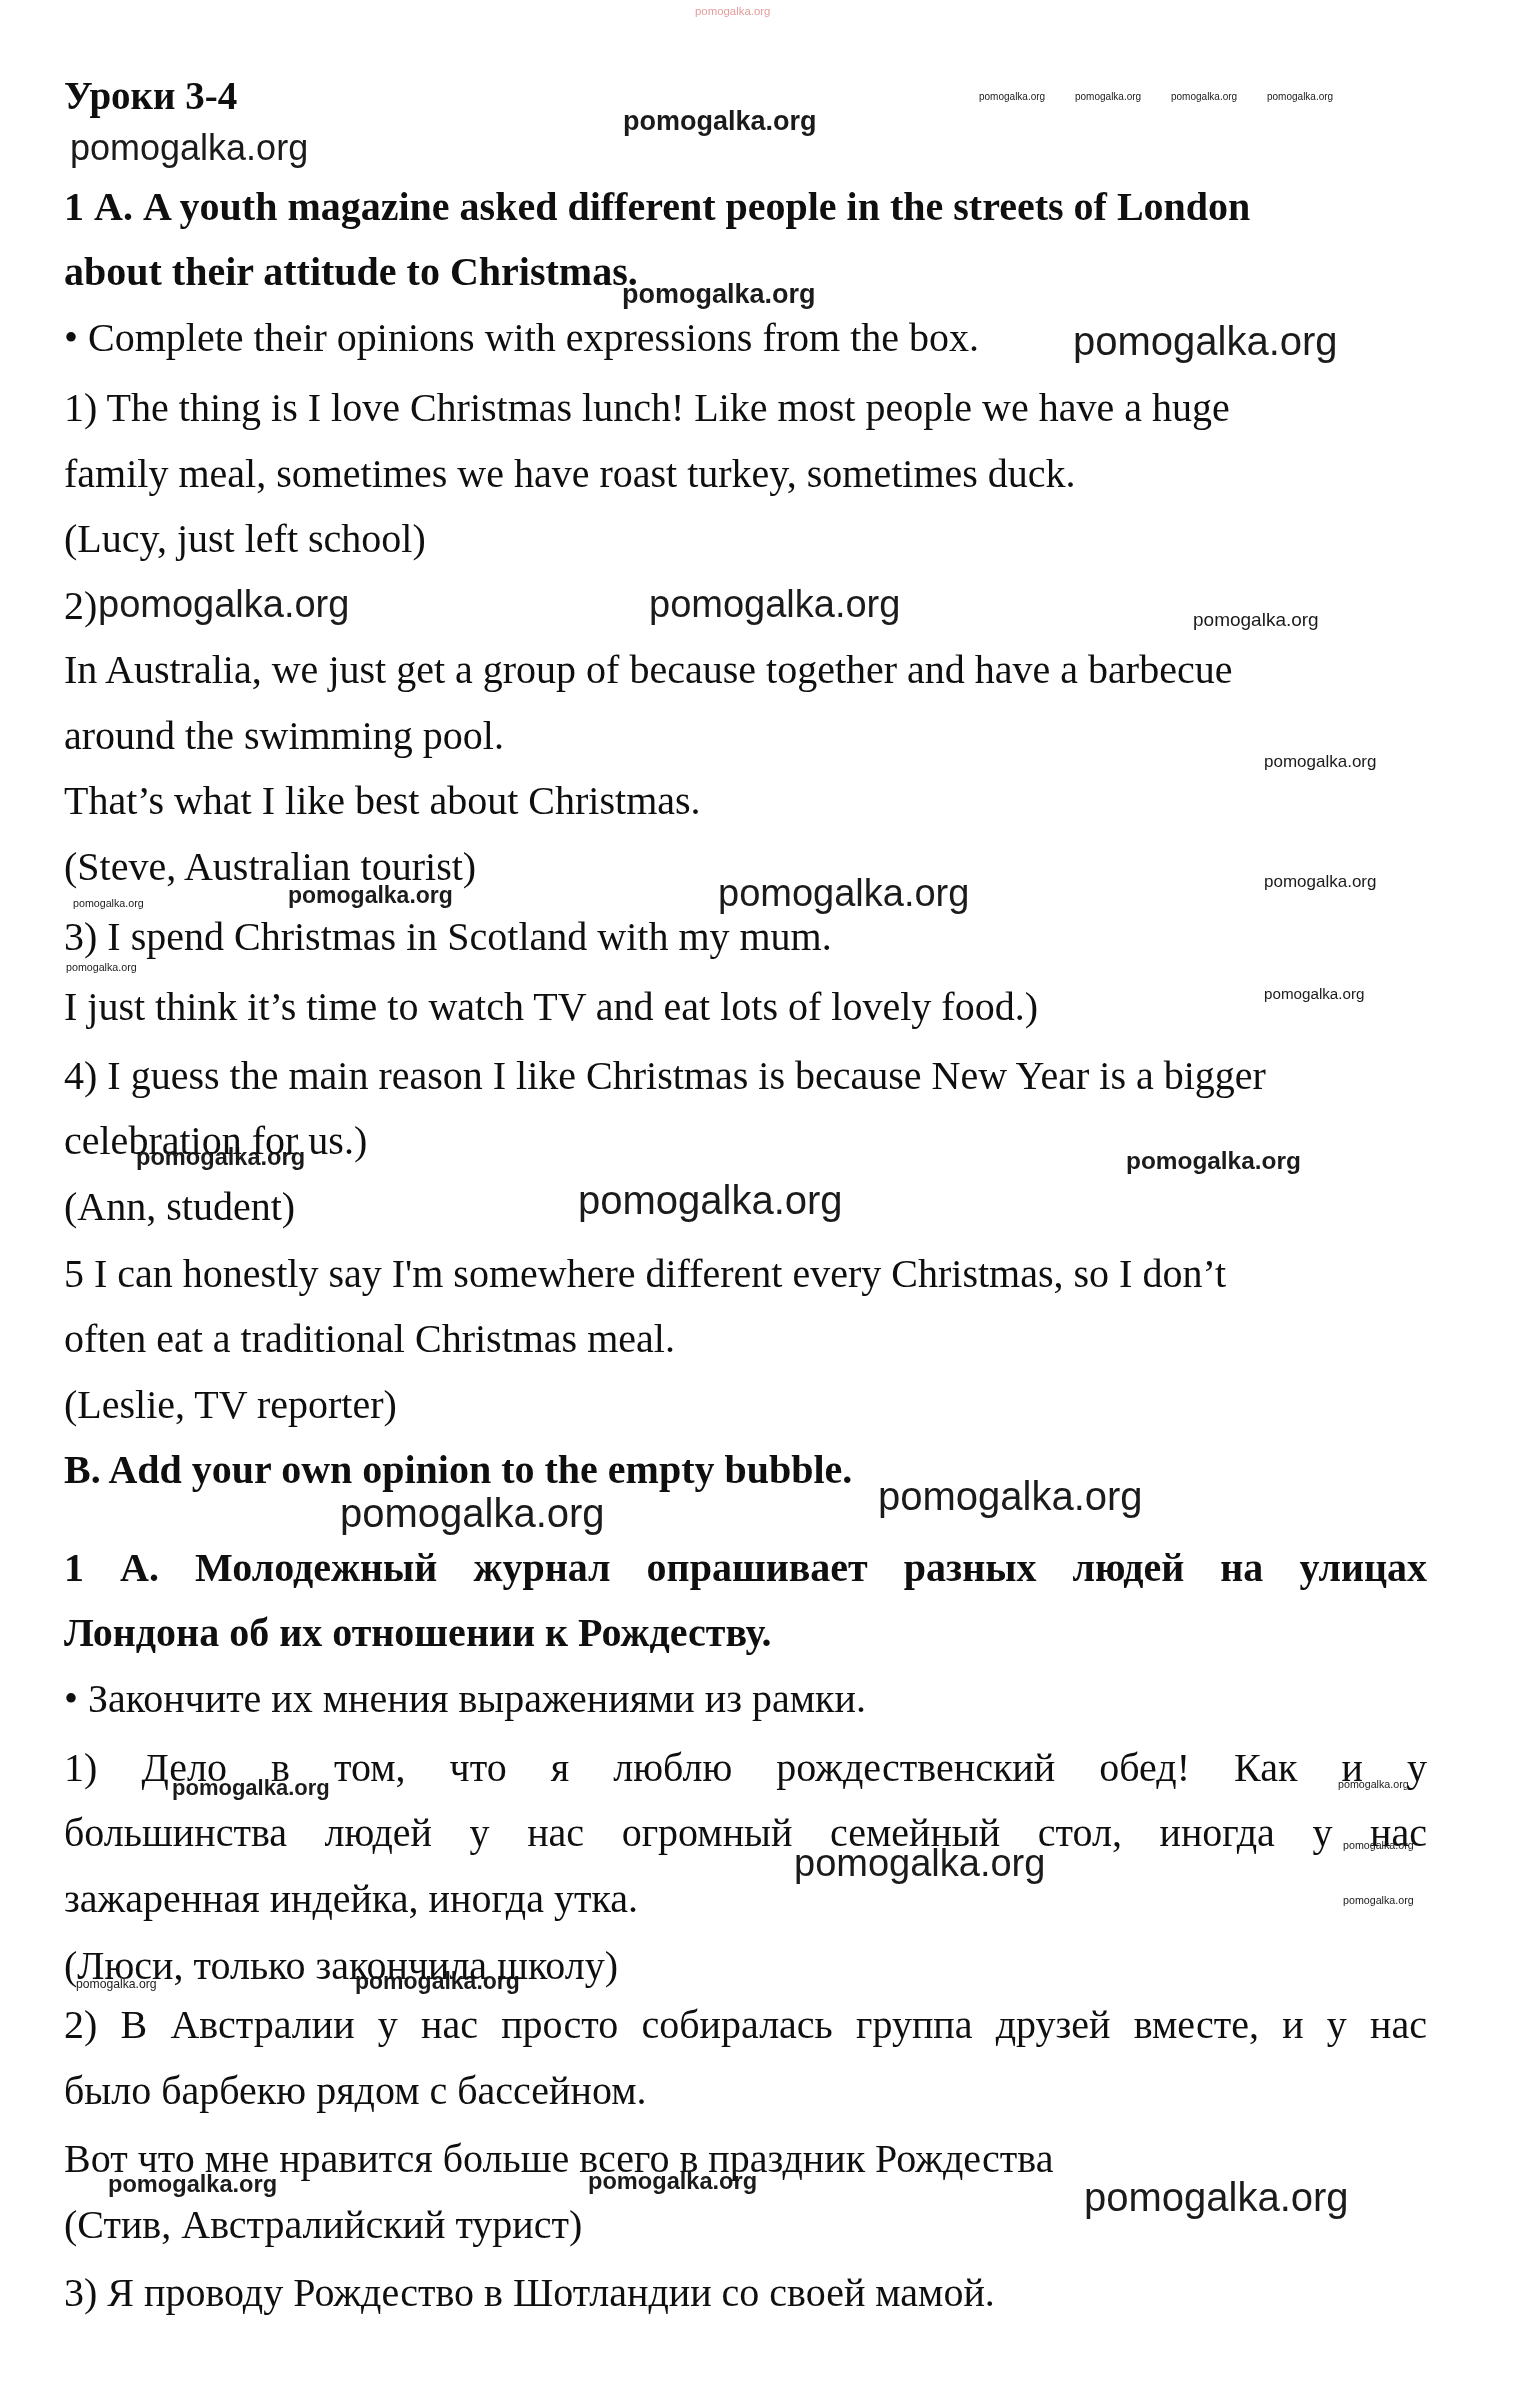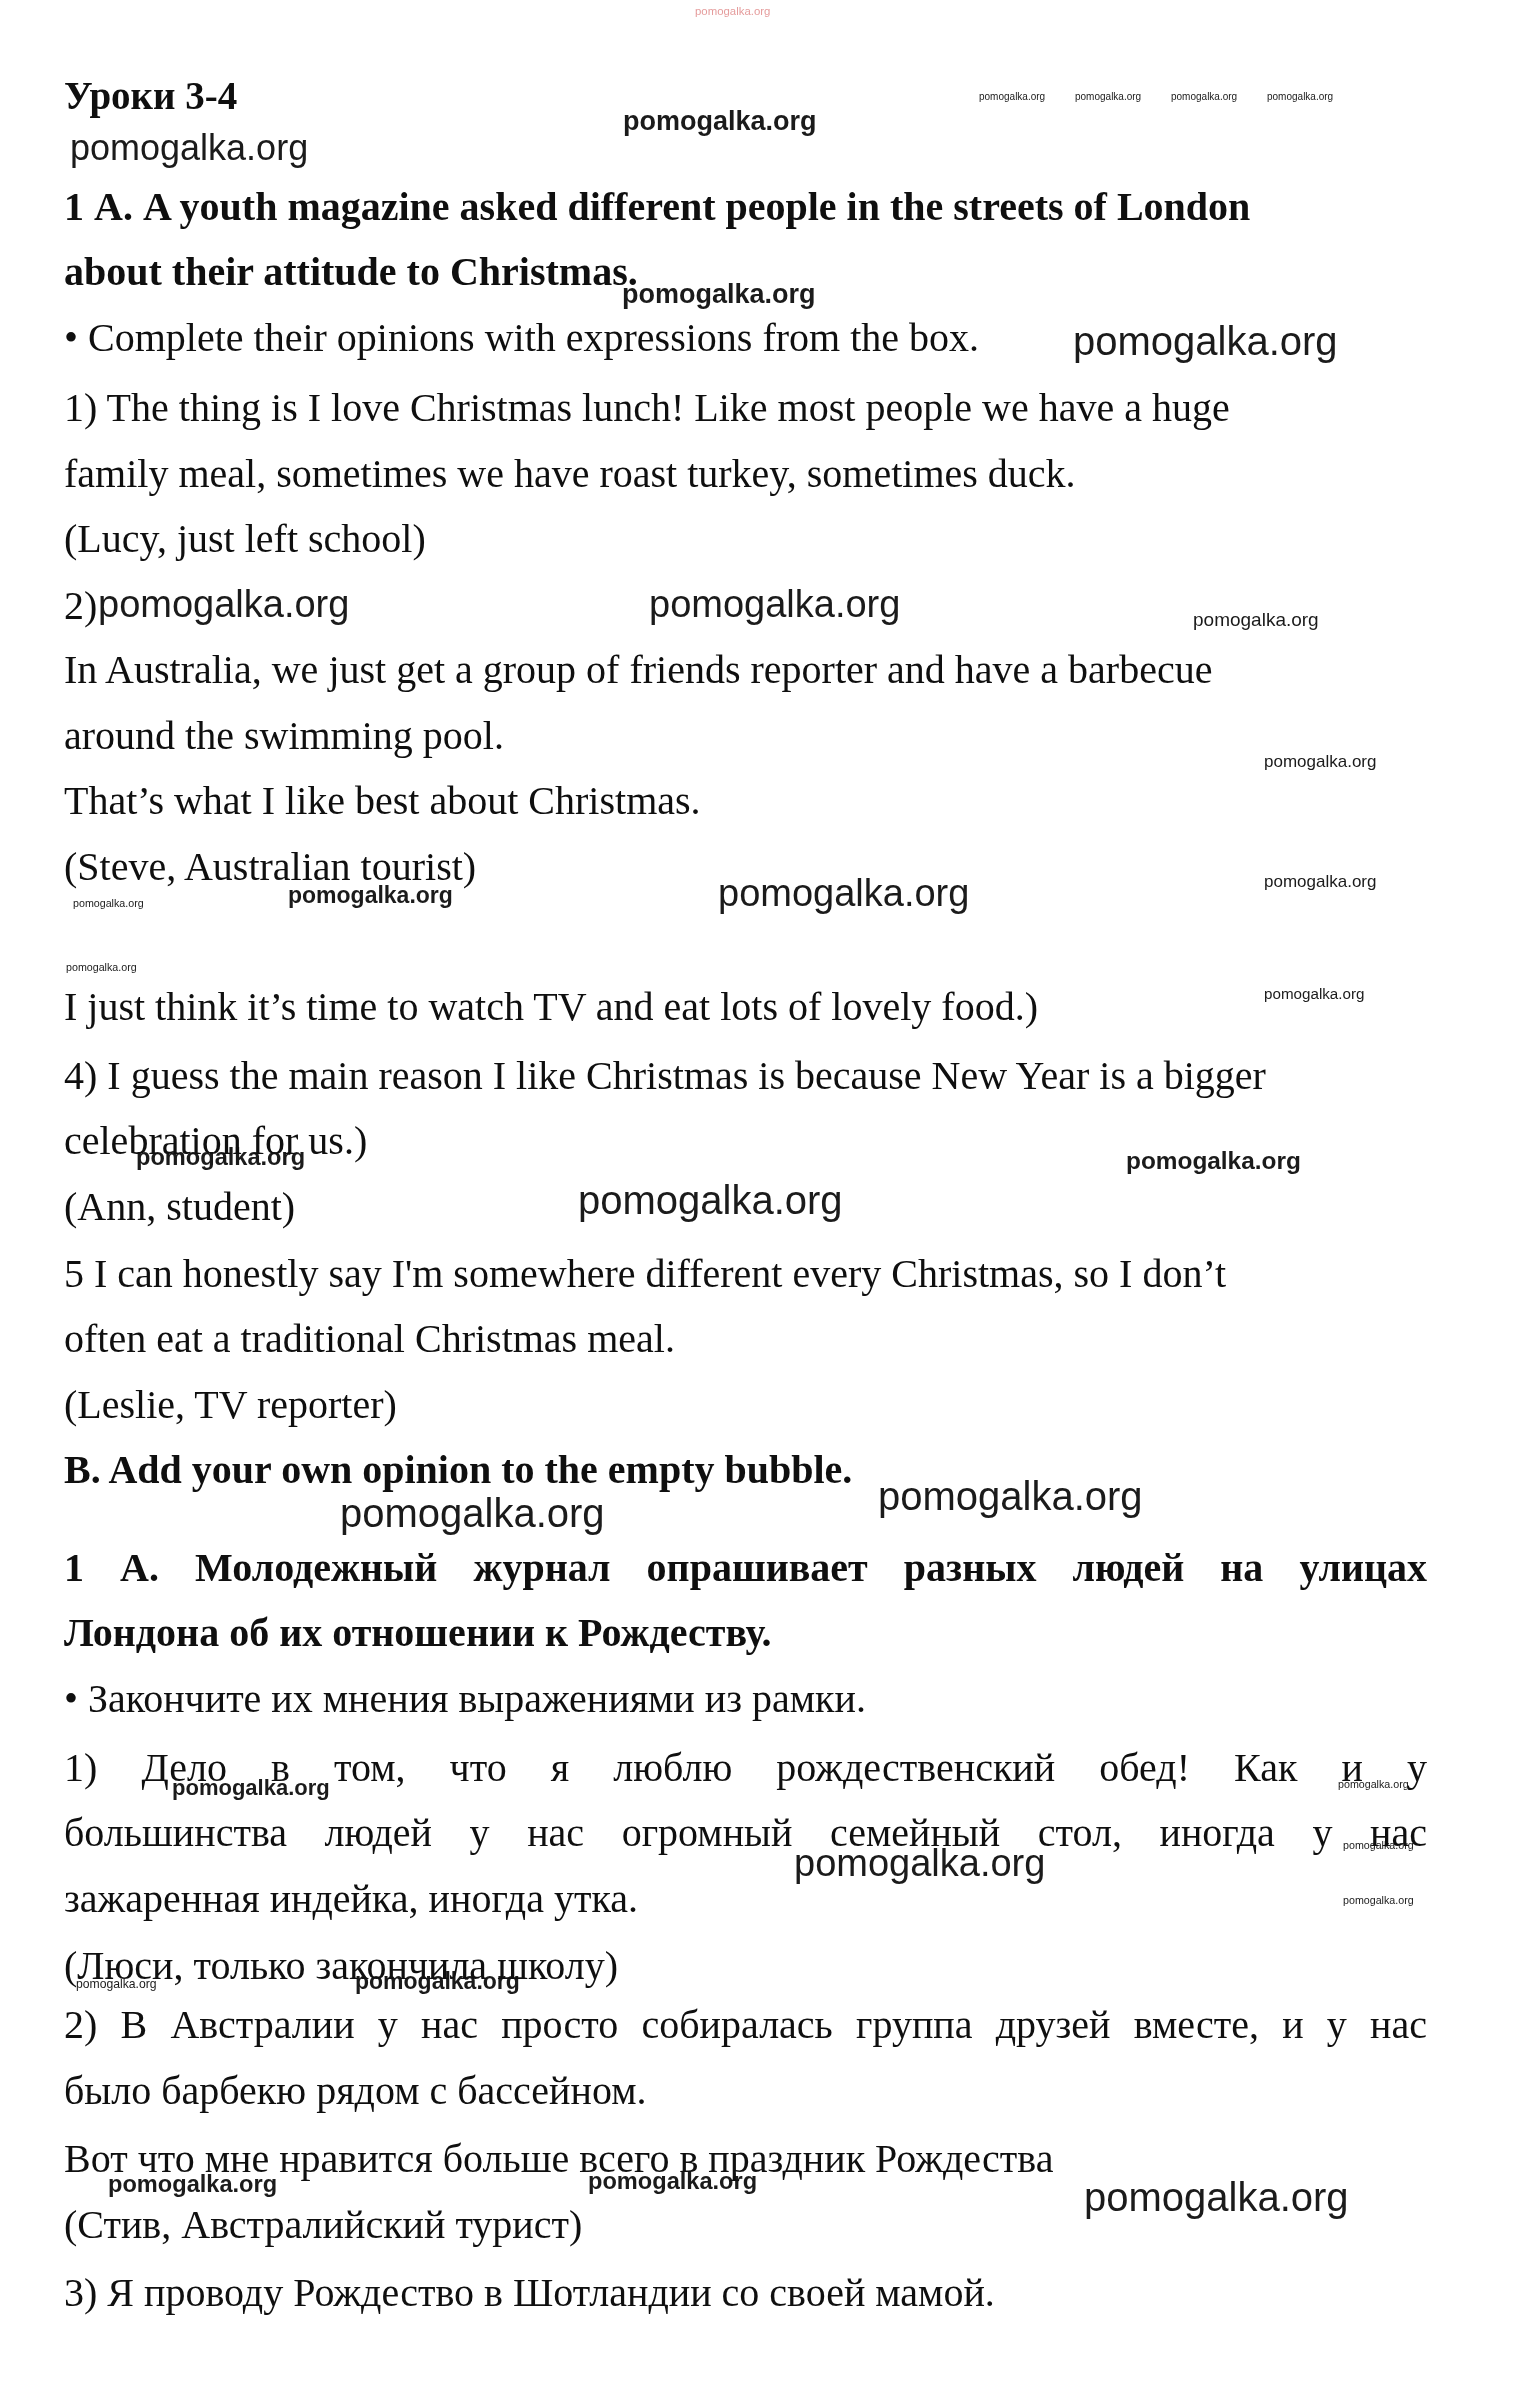--- a/index.html
+++ b/index.html
@@ -87,24 +87,25 @@
 
   <div class="heading">Уроки 3-4</div>
 
   <div class="line bold" style="top:174px;">1 А. A youth magazine asked different people in the streets of London</div>
   <div class="line bold" style="top:239px;">about their attitude to Christmas.</div>
   <div class="line" style="top:305px;">• Complete their opinions with expressions from the box.</div>
   <div class="line" style="top:375px;">1) The thing is I love Christmas lunch! Like most people we have a huge</div>
   <div class="line" style="top:441px;">family meal, sometimes we have roast turkey, sometimes duck.</div>
   <div class="line" style="top:506px;">(Lucy, just left school)</div>
   <div class="line" style="top:573px;">2)</div>
-  <div class="line" style="top:637px;">In Australia, we just get a group of friends reporter and have a barbecue</div>
+  <div class="line" style="top:637px;">In Australia, we just get a group of because together and have a barbecue</div>
   <div class="line" style="top:703px;">around the swimming pool.</div>
   <div class="line" style="top:768px;">That’s what I like best about Christmas.</div>
   <div class="line" style="top:834px;">(Steve, Australian tourist)</div>
+  <div class="line" style="top:904px;">3) I spend Christmas in Scotland with my mum.</div>
   <div class="line" style="top:974px;">I just think it’s time to watch TV and eat lots of lovely food.)</div>
   <div class="line" style="top:1043px;">4) I guess the main reason I like Christmas is because New Year is a bigger</div>
   <div class="line" style="top:1108px;">celebration for us.)</div>
   <div class="line" style="top:1174px;">(Ann, student)</div>
   <div class="line" style="top:1241px;">5 I can honestly say I'm somewhere different every Christmas, so I don’t</div>
   <div class="line" style="top:1306px;">often eat a traditional Christmas meal.</div>
   <div class="line" style="top:1372px;">(Leslie, TV reporter)</div>
   <div class="line bold" style="top:1437px;">B. Add your own opinion to the empty bubble.</div>
 
   <div class="line bold just" style="top:1535px;">1 А. Молодежный журнал опрашивает разных людей на улицах</div>

